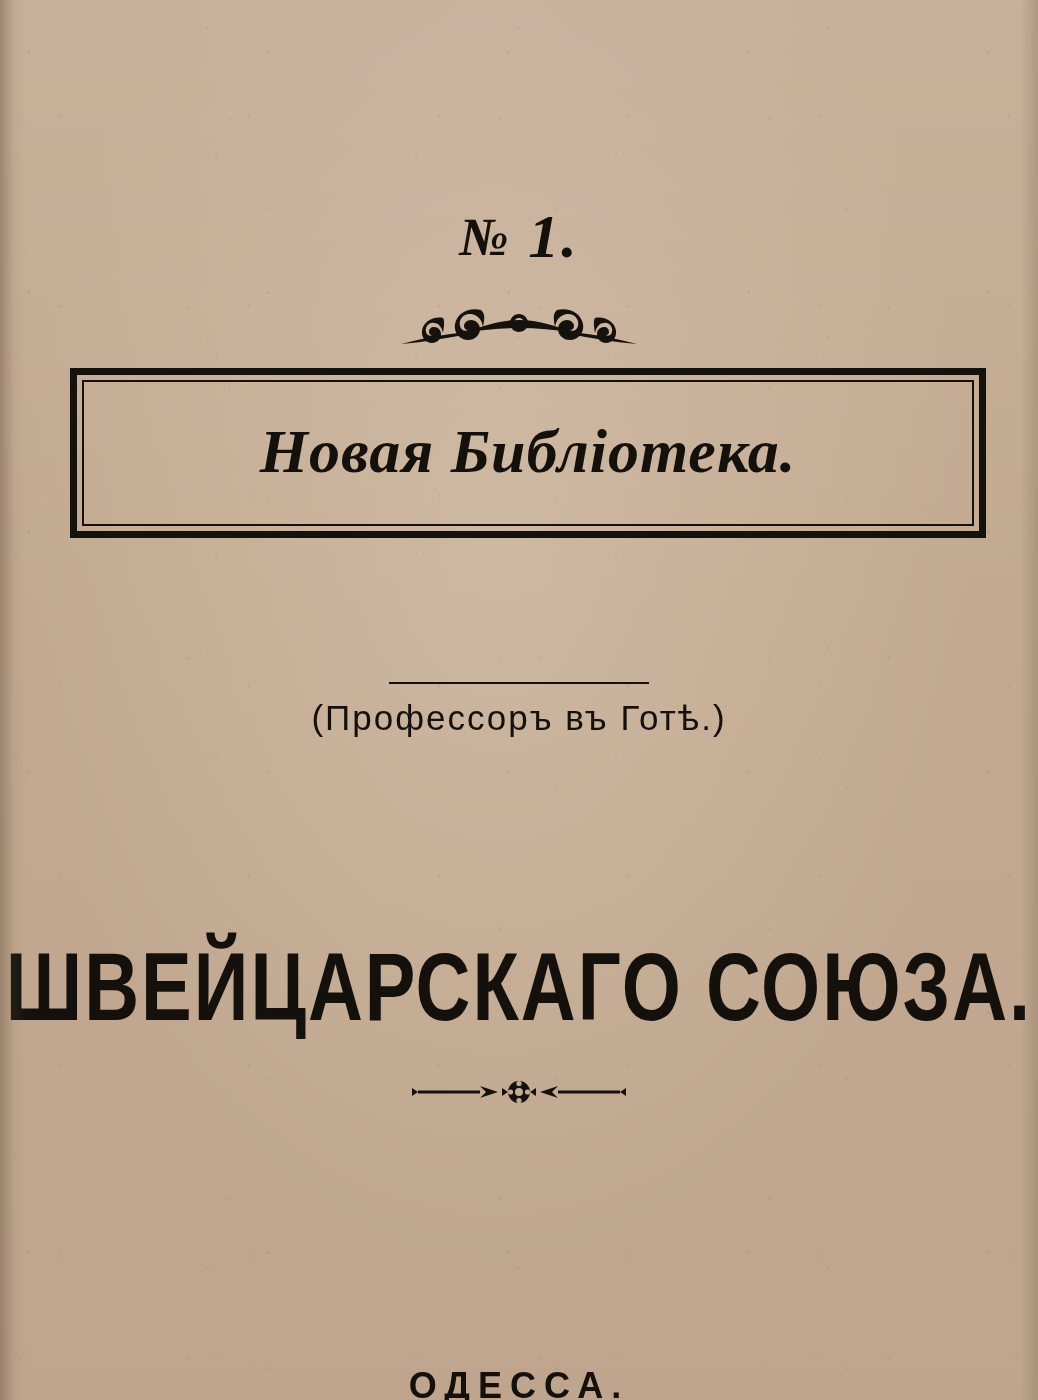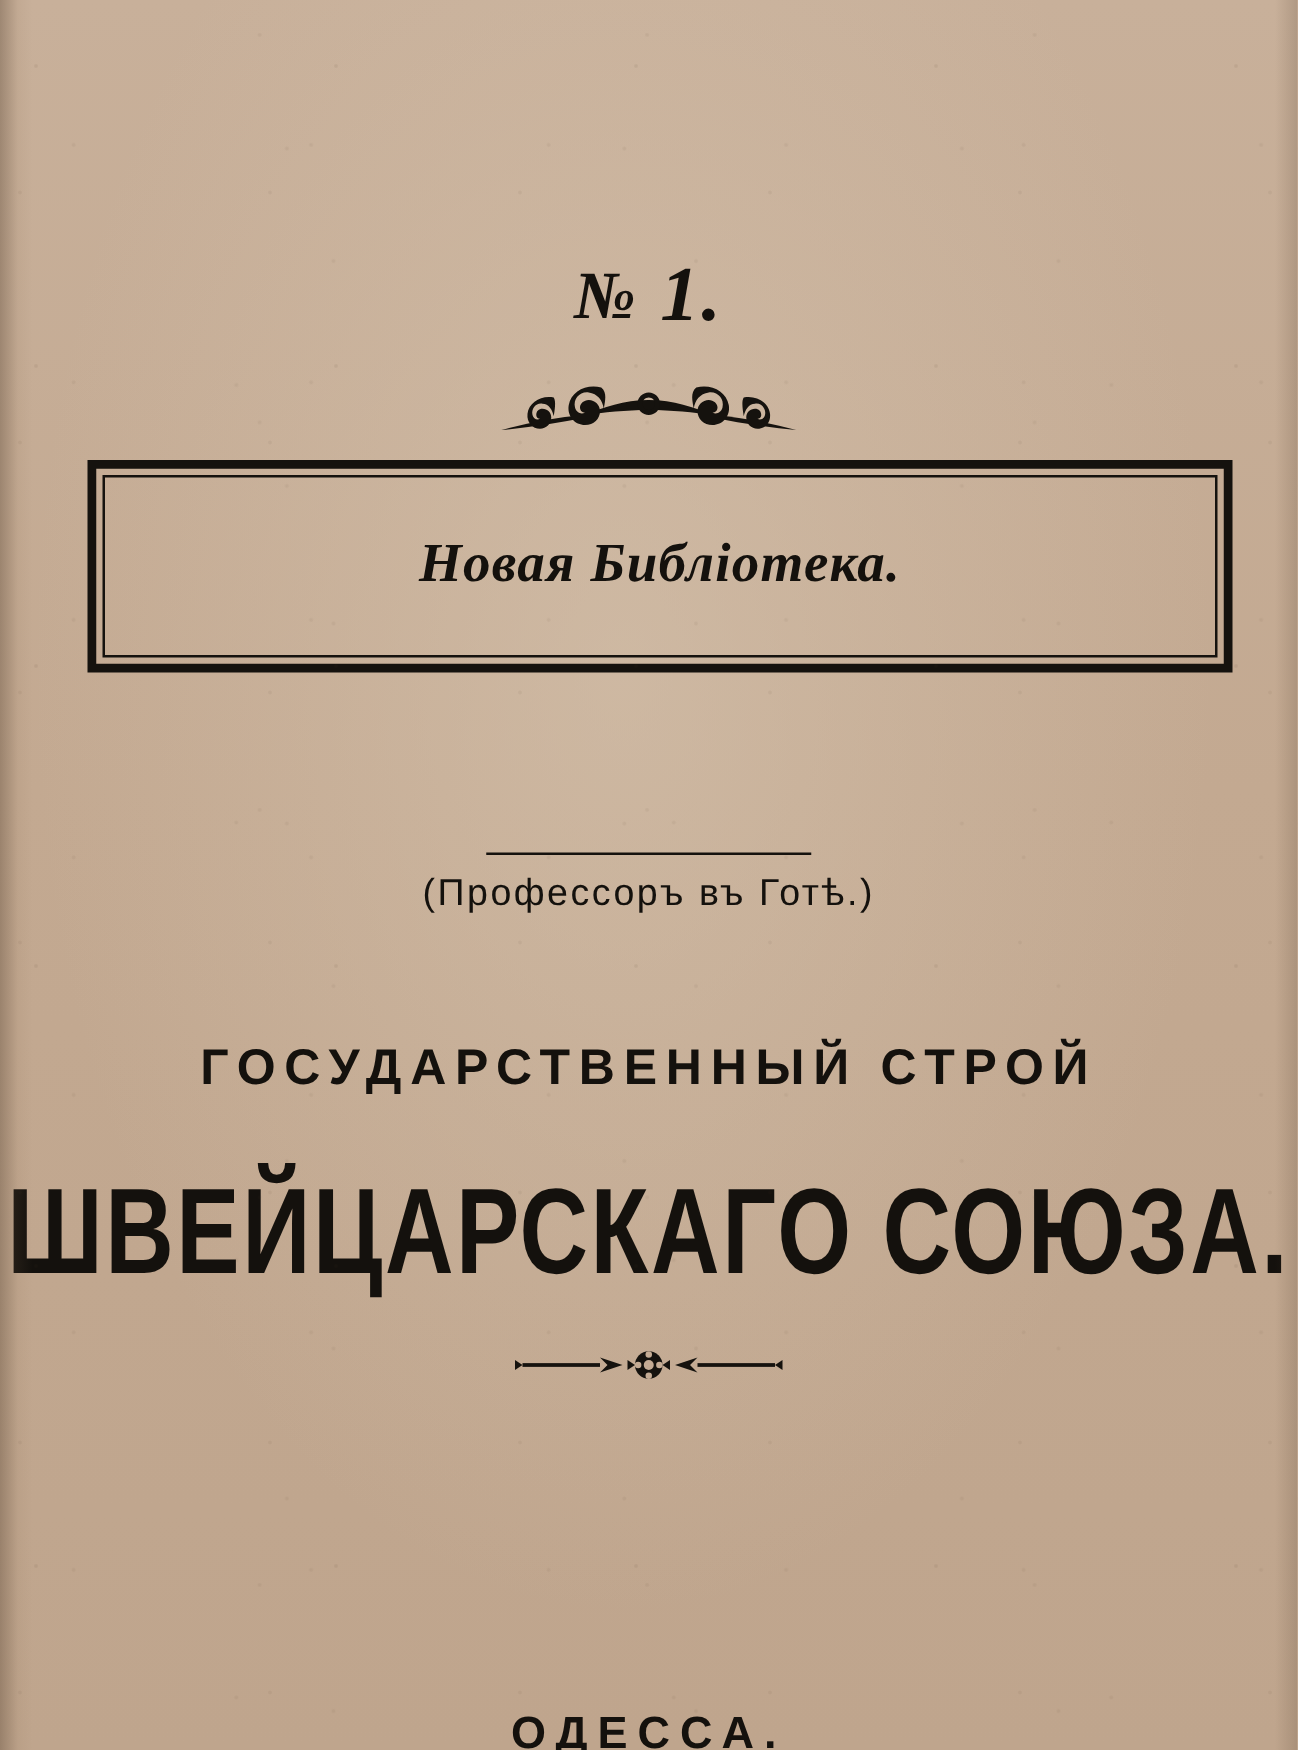--- a/index.html
+++ b/index.html
@@ -88,21 +88,21 @@
     border: 2px solid #15120e;
     box-sizing: border-box;
     display: flex;
     align-items: center;
     justify-content: center;
   }
   .series-title {
     font-family: "Liberation Serif", serif;
     font-style: italic;
     font-weight: 700;
-    font-size: 44px;
+    font-size: 62px;
     letter-spacing: 1px;
     line-height: 1;
     transform: translateY(-2px);
   }
 
   
   .author {
     position: absolute;
     top: 628px;
     left: 0; right: 0;
@@ -119,21 +119,21 @@
     transform: translateX(-50%);
     width: 260px;
     height: 2px;
     background: #15120e;
   }
   .author-sub {
     position: absolute;
     top: 700px;
     left: 0; right: 0;
     font-family: "Liberation Sans", sans-serif;
-    font-size: 30px;
+    font-size: 35px;
     letter-spacing: 2px;
     line-height: 1;
   }
 
   
   .title-line1 {
     position: absolute;
     top: 834px;
     left: 0; right: 0;
     font-family: "Liberation Sans", sans-serif;
@@ -222,21 +222,20 @@
 
   <div class="series-frame">
     <div class="series-frame-inner">
       <div class="series-title">Новая Библіотека.</div>
     </div>
   </div>
 
   <div class="author-rule"></div>
   <div class="author-sub">(Профессоръ въ Готѣ.)</div>
 
-  <div class="title-line1">ГОСУДАРСТВЕННЫЙ СТРОЙ</div>
   <div class="title-line2">ШВЕЙЦАРСКАГО СОЮЗА.</div>
 
   <div class="orn-mid">
     <svg width="230" height="28" viewBox="0 0 230 28" aria-hidden="true">
       <g fill="#15120e">
         <rect x="14" y="12.5" width="62" height="3"></rect>
         <path d="M76 8 l18 6 l-18 6 l6 -6 z"></path>
         <path d="M14 14 l-6 -4 l0 8 z"></path>
         <rect x="154" y="12.5" width="62" height="3"></rect>
         <path d="M154 8 l-18 6 l18 6 l-6 -6 z"></path>

